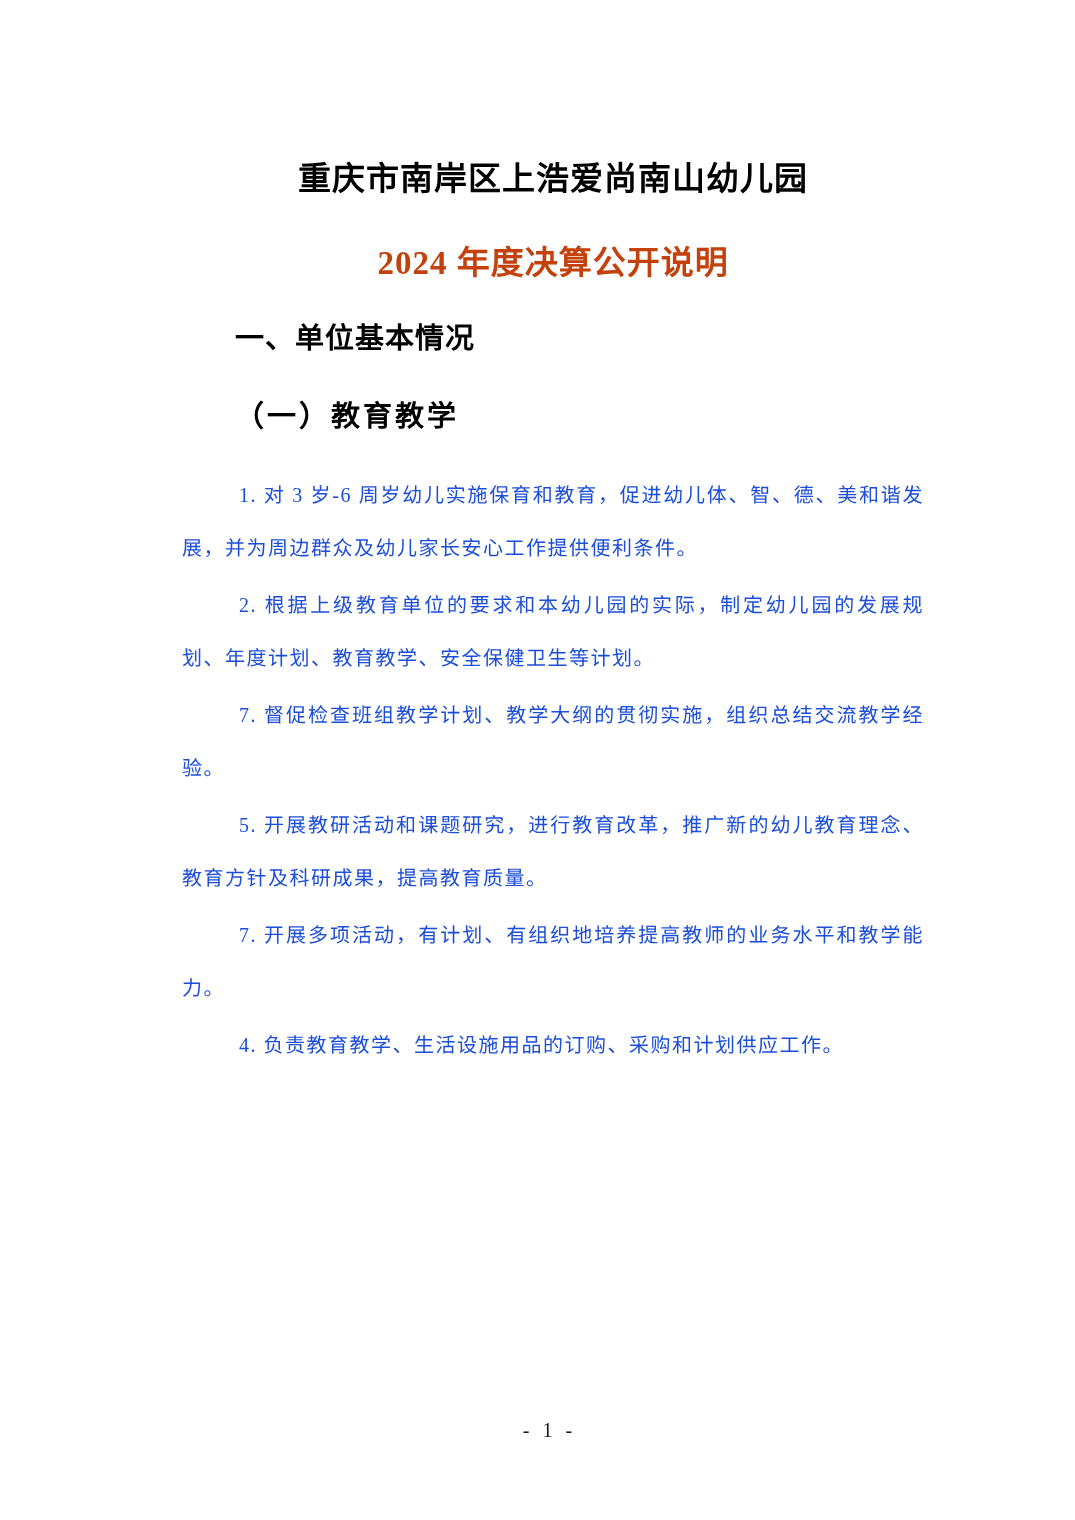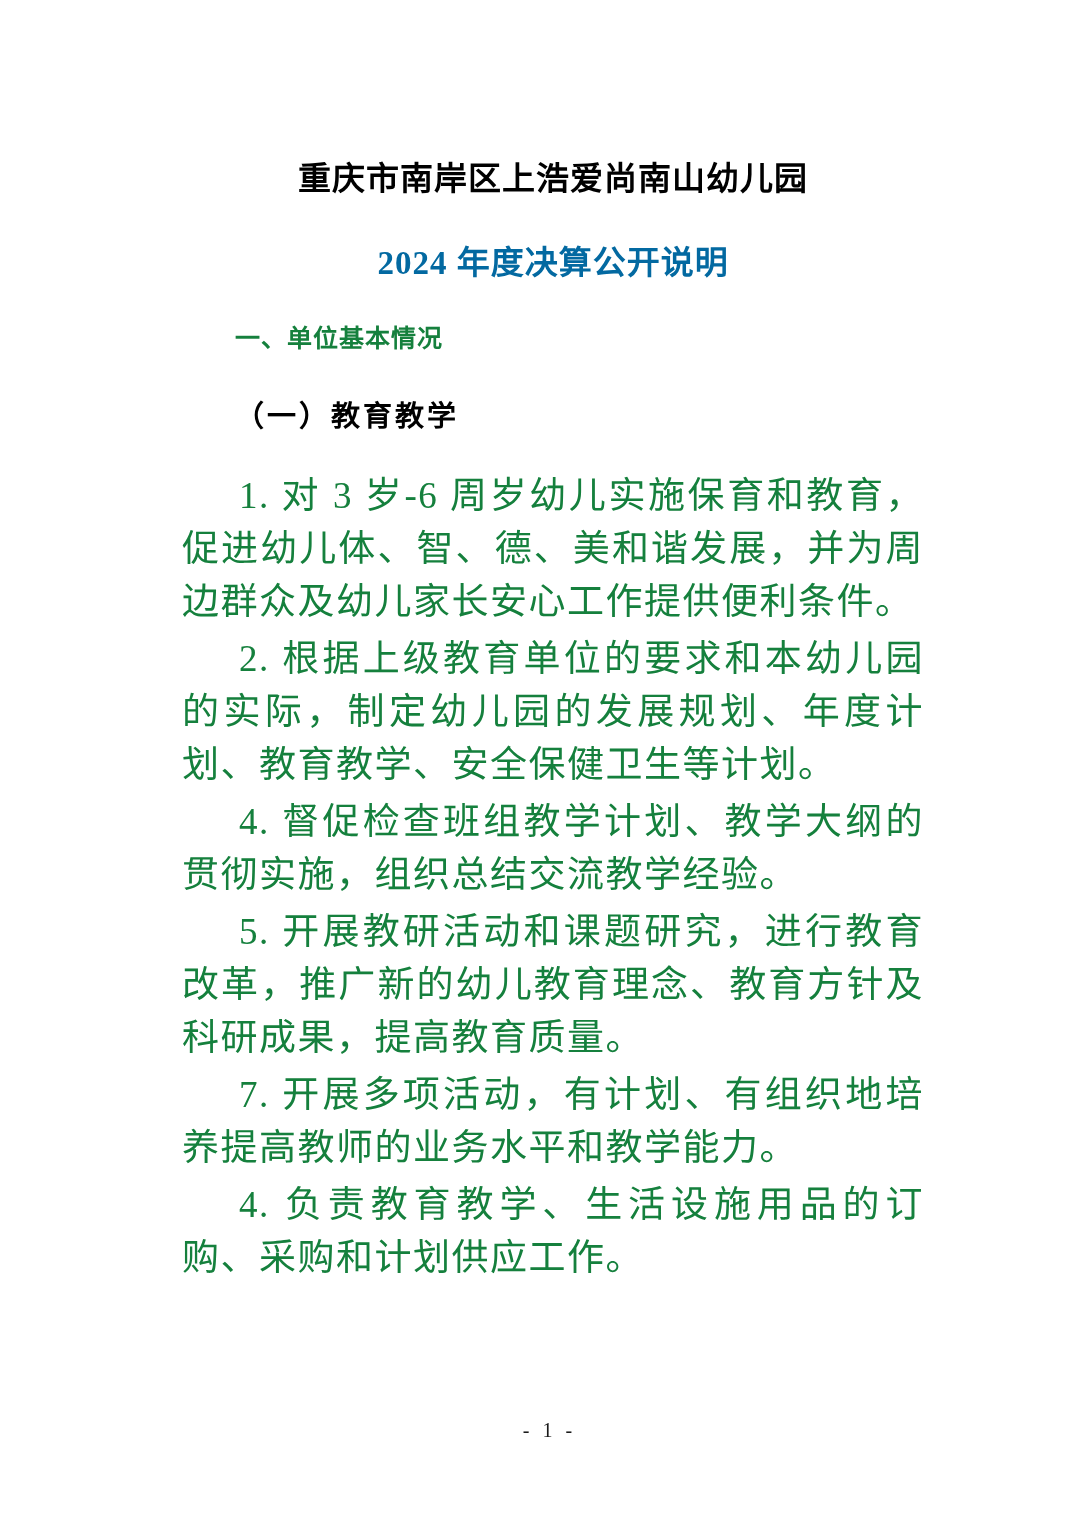--- a/index.html
+++ b/index.html
@@ -39,33 +39,33 @@
 
   
   .doc-subtitle {
     font-family: "Liberation Serif", "DejaVu Serif", serif;
     font-weight: bold;
     font-size: 33px;
     line-height: 42px;
     letter-spacing: 1px;
     text-align: center;
     margin-top: 42px;
-    color: #0369a1;
+    color: #c2410c;
   }
 
   
   .section-heading {
     font-family: "Liberation Sans", "DejaVu Sans", sans-serif;
     font-weight: bold;
-    font-size: 25px;
+    font-size: 29px;
     line-height: 32px;
     letter-spacing: 1px;
     margin-top: 38px;
     text-indent: 57px;
-    color: #15803d;
+    color: #000000;
   }
 
   
   .subsection-heading {
     font-family: "Liberation Serif", "DejaVu Serif", serif;
     font-weight: bold;
     font-size: 29px;
     line-height: 32px;
     letter-spacing: 3px;
     margin-top: 46px;
@@ -74,26 +74,26 @@
   }
 
   
   .body-text {
     margin-top: 37px;
   }
 
   .body-text p {
     font-family: "Liberation Serif", "DejaVu Serif", serif;
     font-weight: normal;
-    font-size: 37px;
+    font-size: 20px;
     line-height: 53px;
     letter-spacing: 1.5px;
     text-align: justify;
     text-indent: 57px;
-    color: #15803d;
+    color: #1d4ed8;
   }
 
   
   .page-footer {
     position: absolute;
     top: 1406px;
     left: 0;
     width: 100%;
     text-align: center;
   }
@@ -116,21 +116,21 @@
 
     <h2 class="doc-subtitle">2024 年度决算公开说明</h2>
 
     <h3 class="section-heading">一、单位基本情况</h3>
 
     <h4 class="subsection-heading">（一）教育教学</h4>
 
     <div class="body-text">
       <p>1. 对 3 岁-6 周岁幼儿实施保育和教育，促进幼儿体、智、德、美和谐发展，并为周边群众及幼儿家长安心工作提供便利条件。</p>
       <p>2. 根据上级教育单位的要求和本幼儿园的实际，制定幼儿园的发展规划、年度计划、教育教学、安全保健卫生等计划。</p>
-      <p>4. 督促检查班组教学计划、教学大纲的贯彻实施，组织总结交流教学经验。</p>
+      <p>7. 督促检查班组教学计划、教学大纲的贯彻实施，组织总结交流教学经验。</p>
       <p>5. 开展教研活动和课题研究，进行教育改革，推广新的幼儿教育理念、教育方针及科研成果，提高教育质量。</p>
       <p>7. 开展多项活动，有计划、有组织地培养提高教师的业务水平和教学能力。</p>
       <p>4. 负责教育教学、生活设施用品的订购、采购和计划供应工作。</p>
     </div>
   </div>
 
   <div class="page-footer">
     <span class="page-number">- 1 -</span>
   </div>
 </div>

